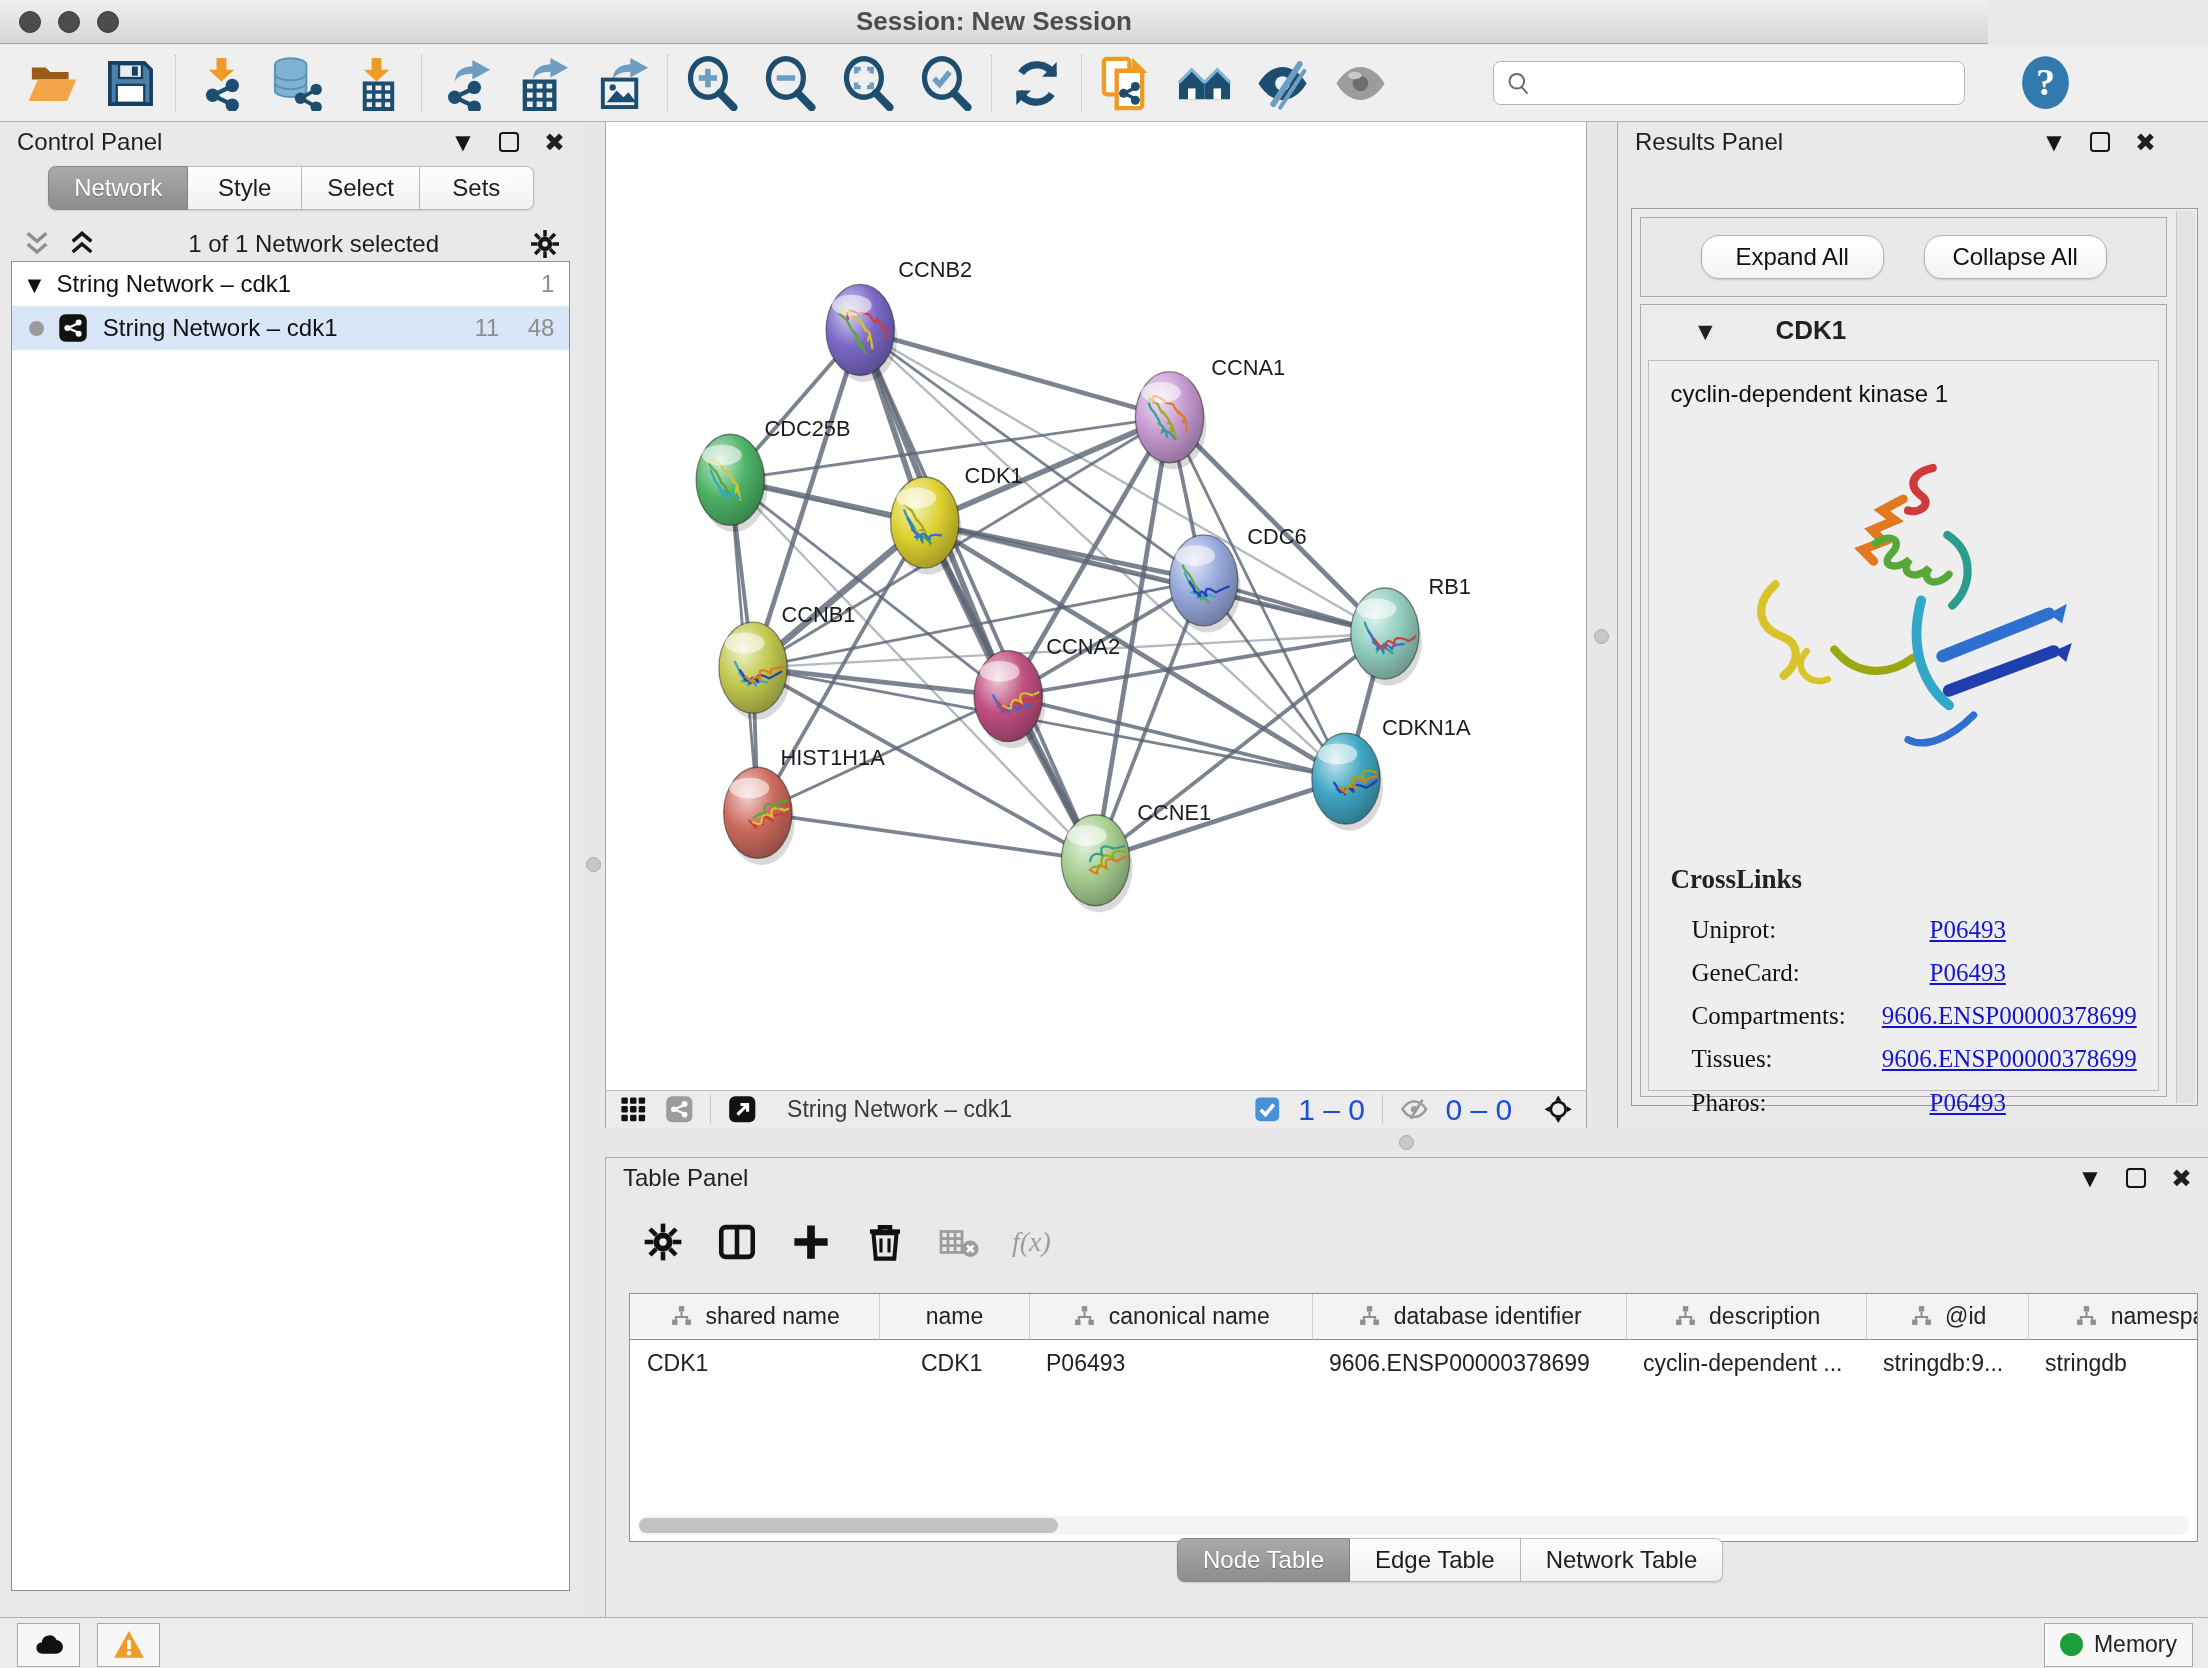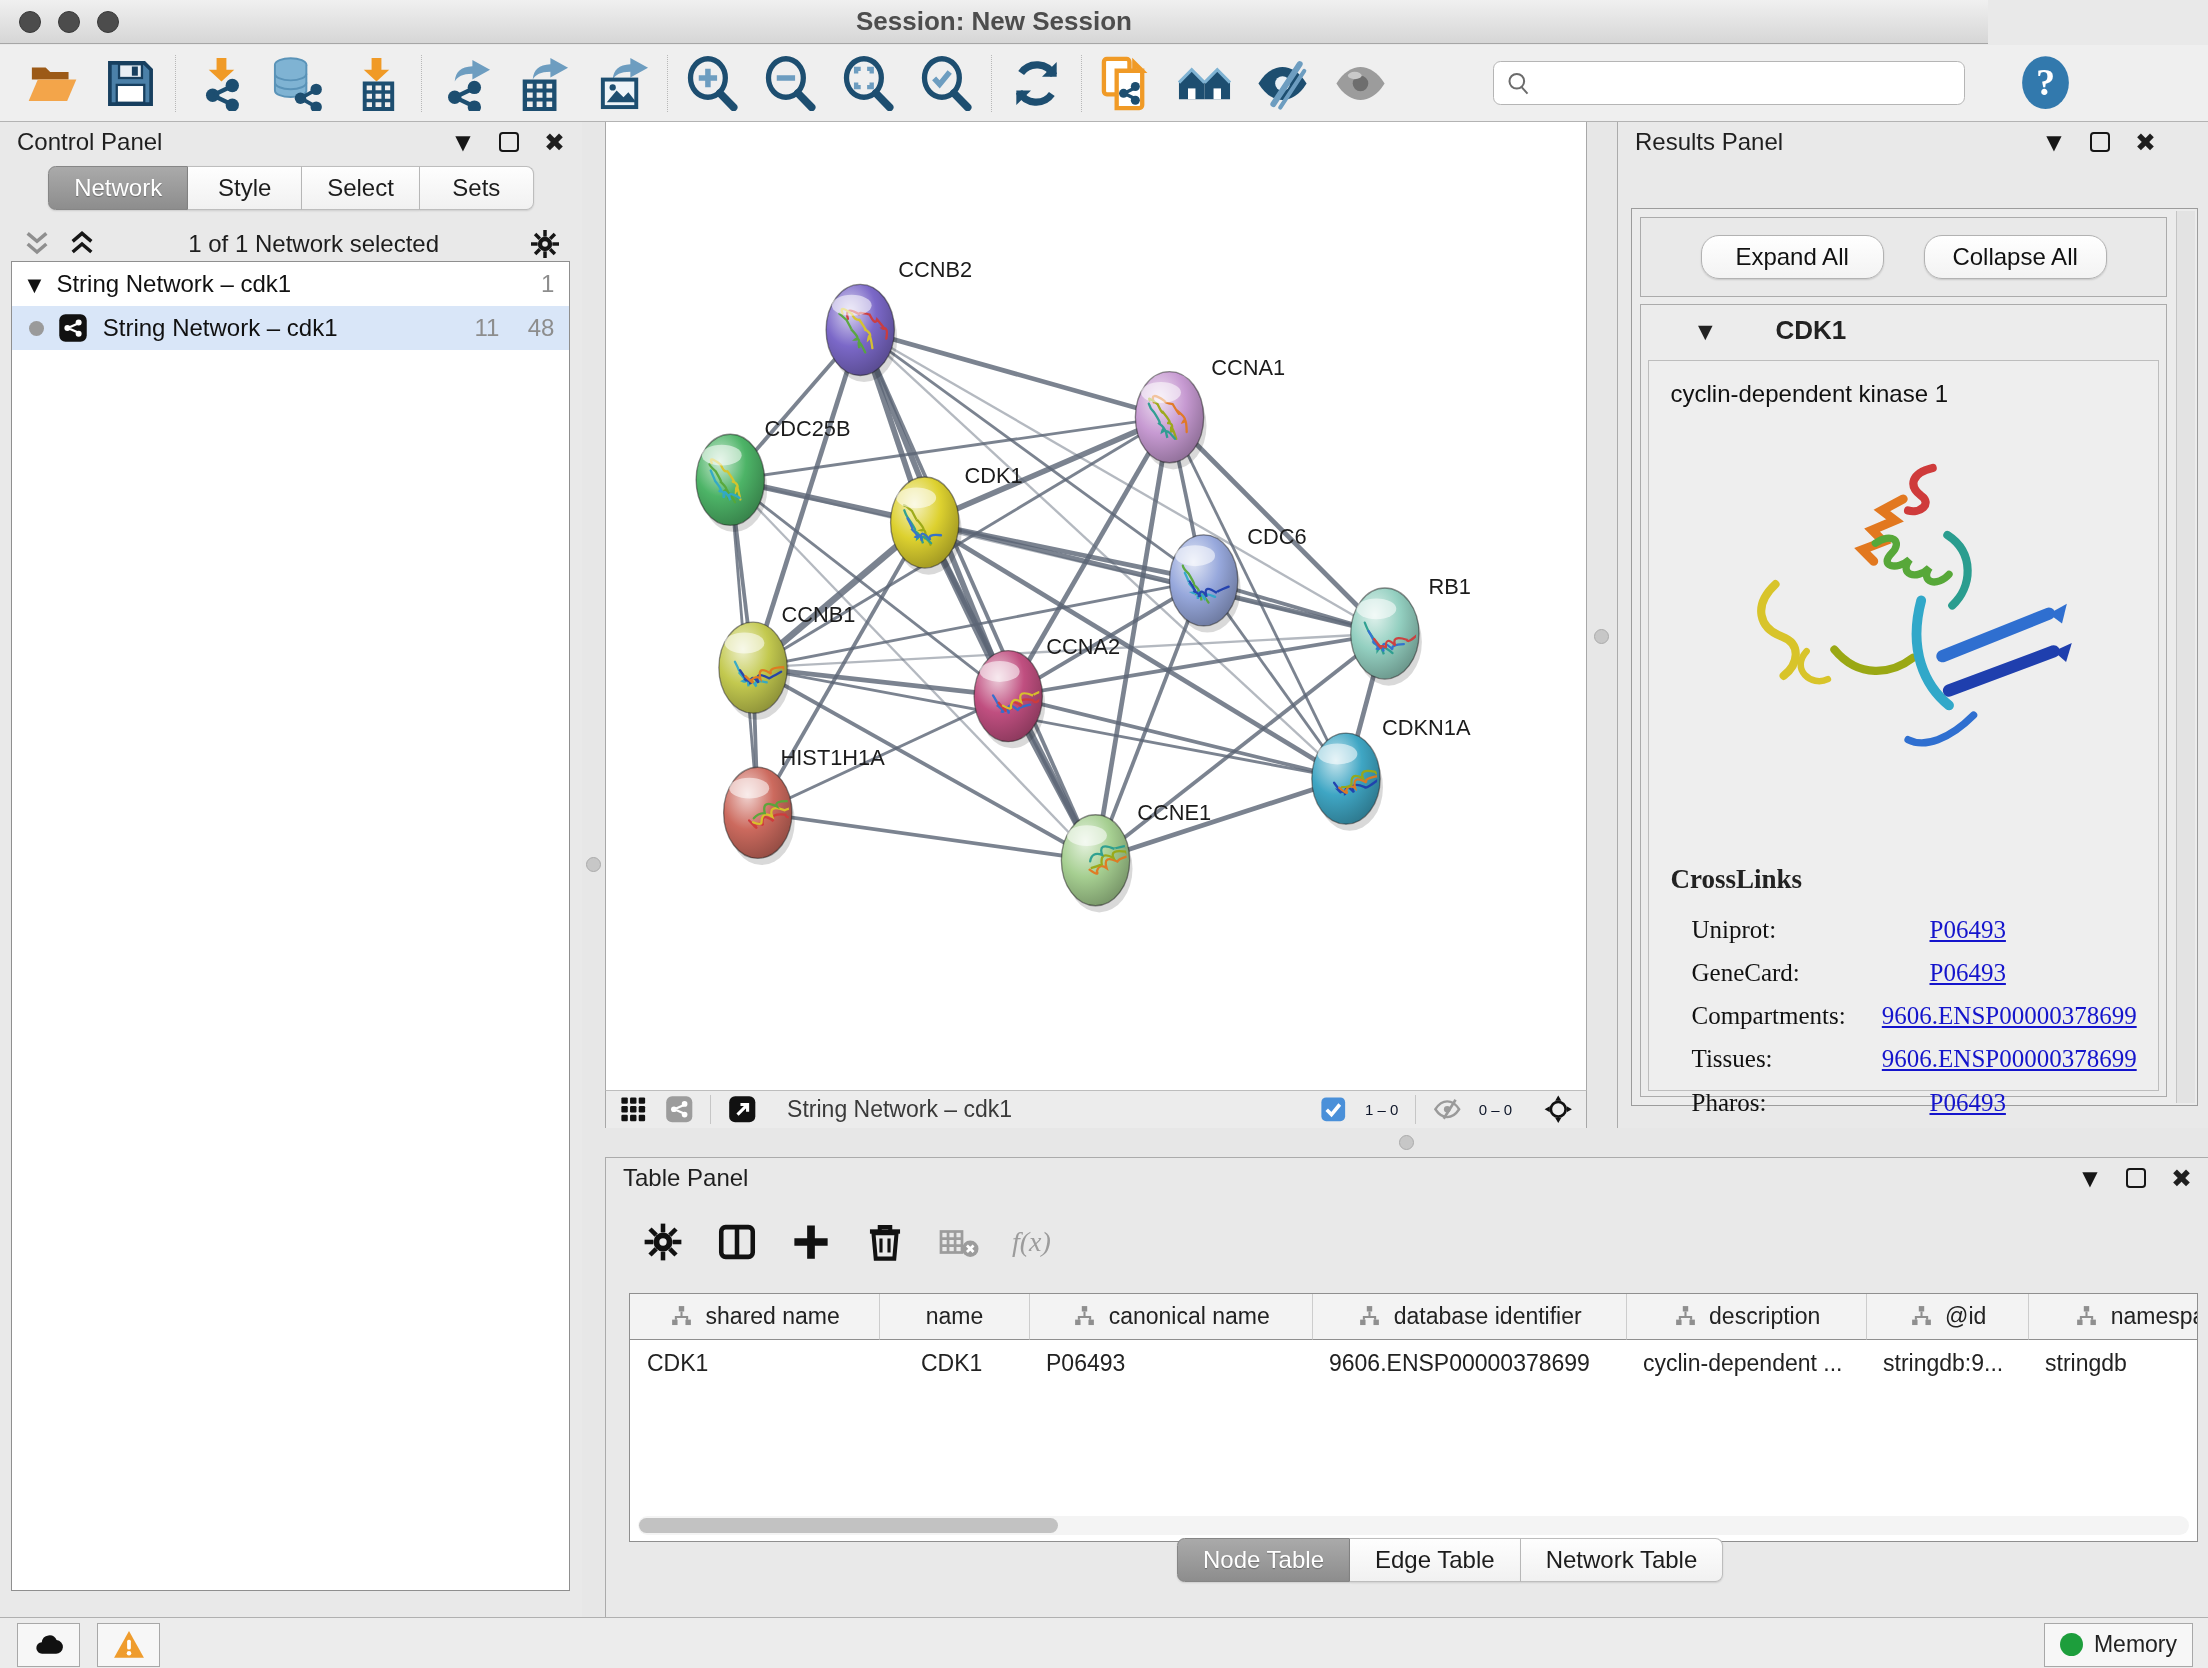--- a/index.html
+++ b/index.html
@@ -63,21 +63,21 @@
   
   .net-canvas { position:absolute; left:605px; top:122px; width:982px; height:968px; background:#fff;
     border-left:1px solid #a8a8a8; border-right:1px solid #a8a8a8; }
   .net-canvas svg { width:100%; height:100%; display:block; }
   .mode-bar { position:absolute; left:605px; top:1090px; width:982px; height:38px; background:#ececec;
     border-top:1px solid #bdbdbd; border-left:1px solid #a8a8a8; border-right:1px solid #a8a8a8;
     display:flex; align-items:center; padding:0 13.3px; gap:17px; }
   .mode-bar svg { width:28.5px; height:28.5px; }
   .mb-sep { width:0; height:28.5px; border-left:1px solid #c6c6c6; }
   .mb-title { font-size:23px; color:#3a3a3a; margin-left:13.3px; }
-  .mb-count { font-size:15px; color:#0f172a; }
+  .mb-count { font-size:30px; color:#1d4ed8; }
   .mb-spacer { flex:1; }
 
   
   .results-panel { position:absolute; left:1617px; top:122px; width:556px; height:1006px; background:#e9e9e9;
     border-left:1px solid #ababab; }
   .rp-tab-row { display:flex; justify-content:center; margin-top:1.9px; position:relative; z-index:2; }
   .rp-tab { min-width:112px; height:42px; padding:0 23px; display:flex; align-items:center; justify-content:center;
     font-size:24px; color:#fff; background:linear-gradient(#a9a9a9,#8d8d8d); border:1px solid #868686;
     border-radius:7.6px; text-shadow:0 1px 1px rgba(0,0,0,0.3); box-shadow:0 1px 1.9px rgba(0,0,0,0.2); }
   .rp-inner { position:absolute; left:13.3px; top:86px; width:567px; height:898px; background:#ececec;

